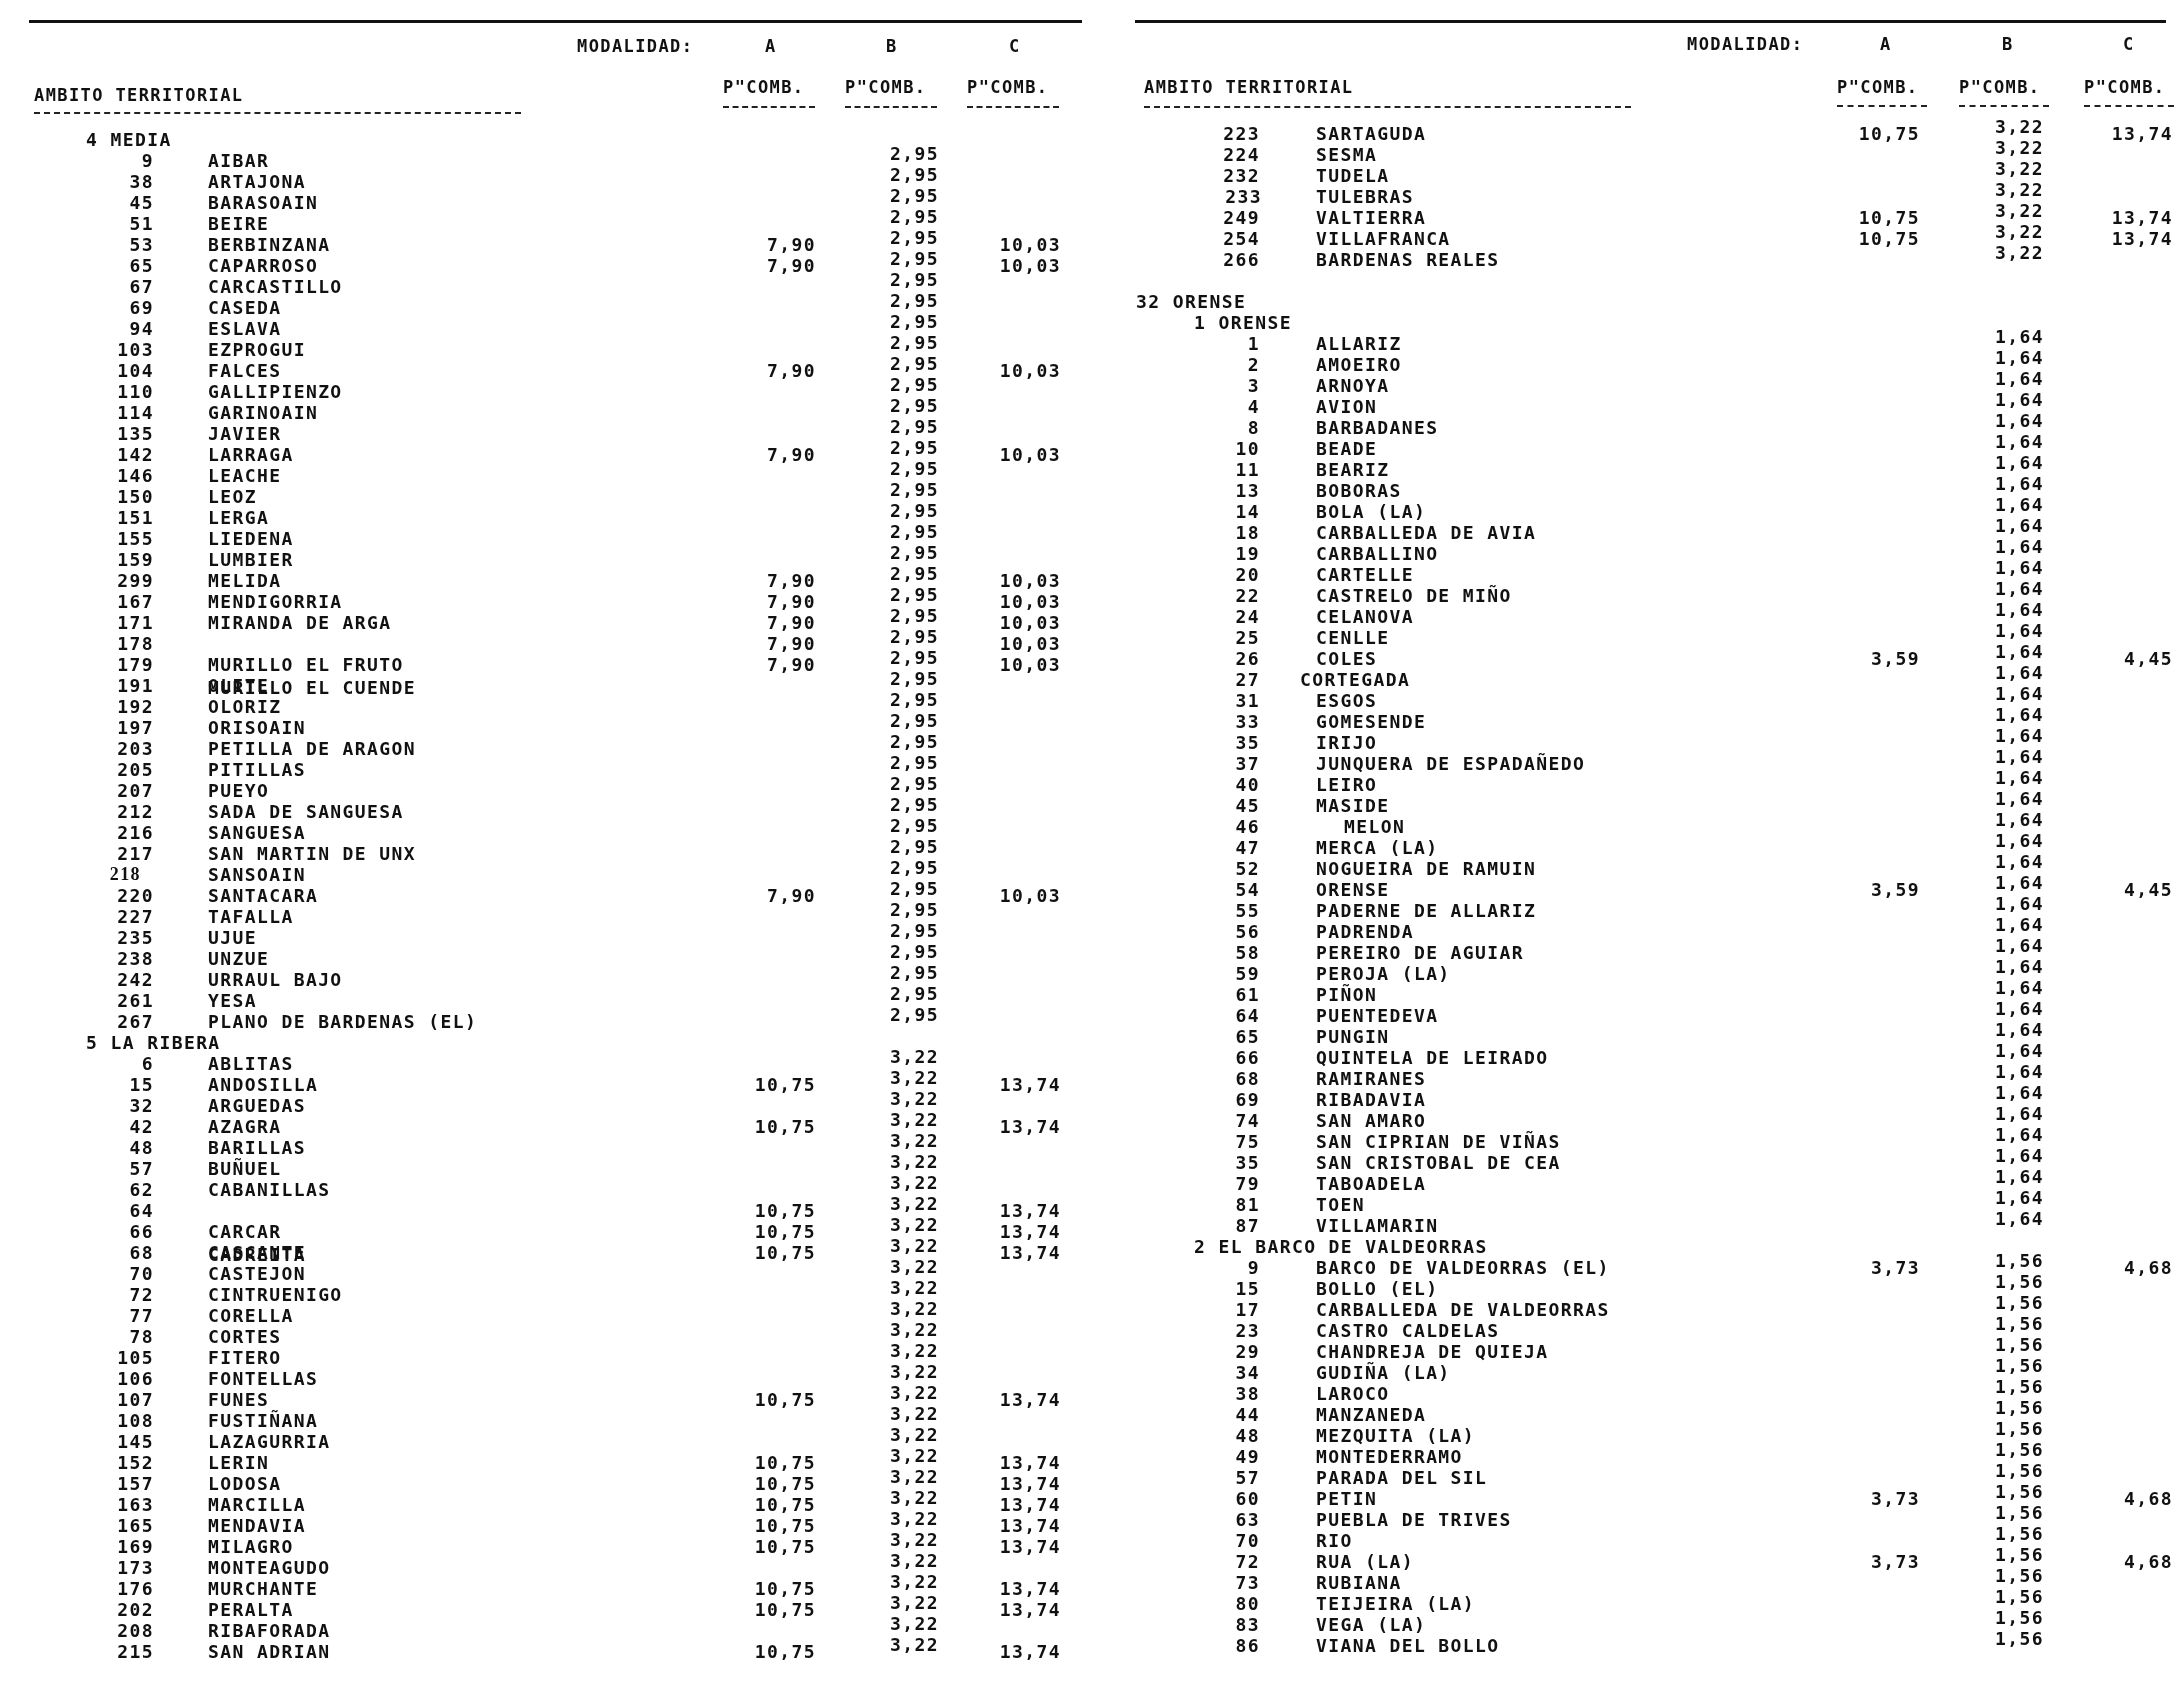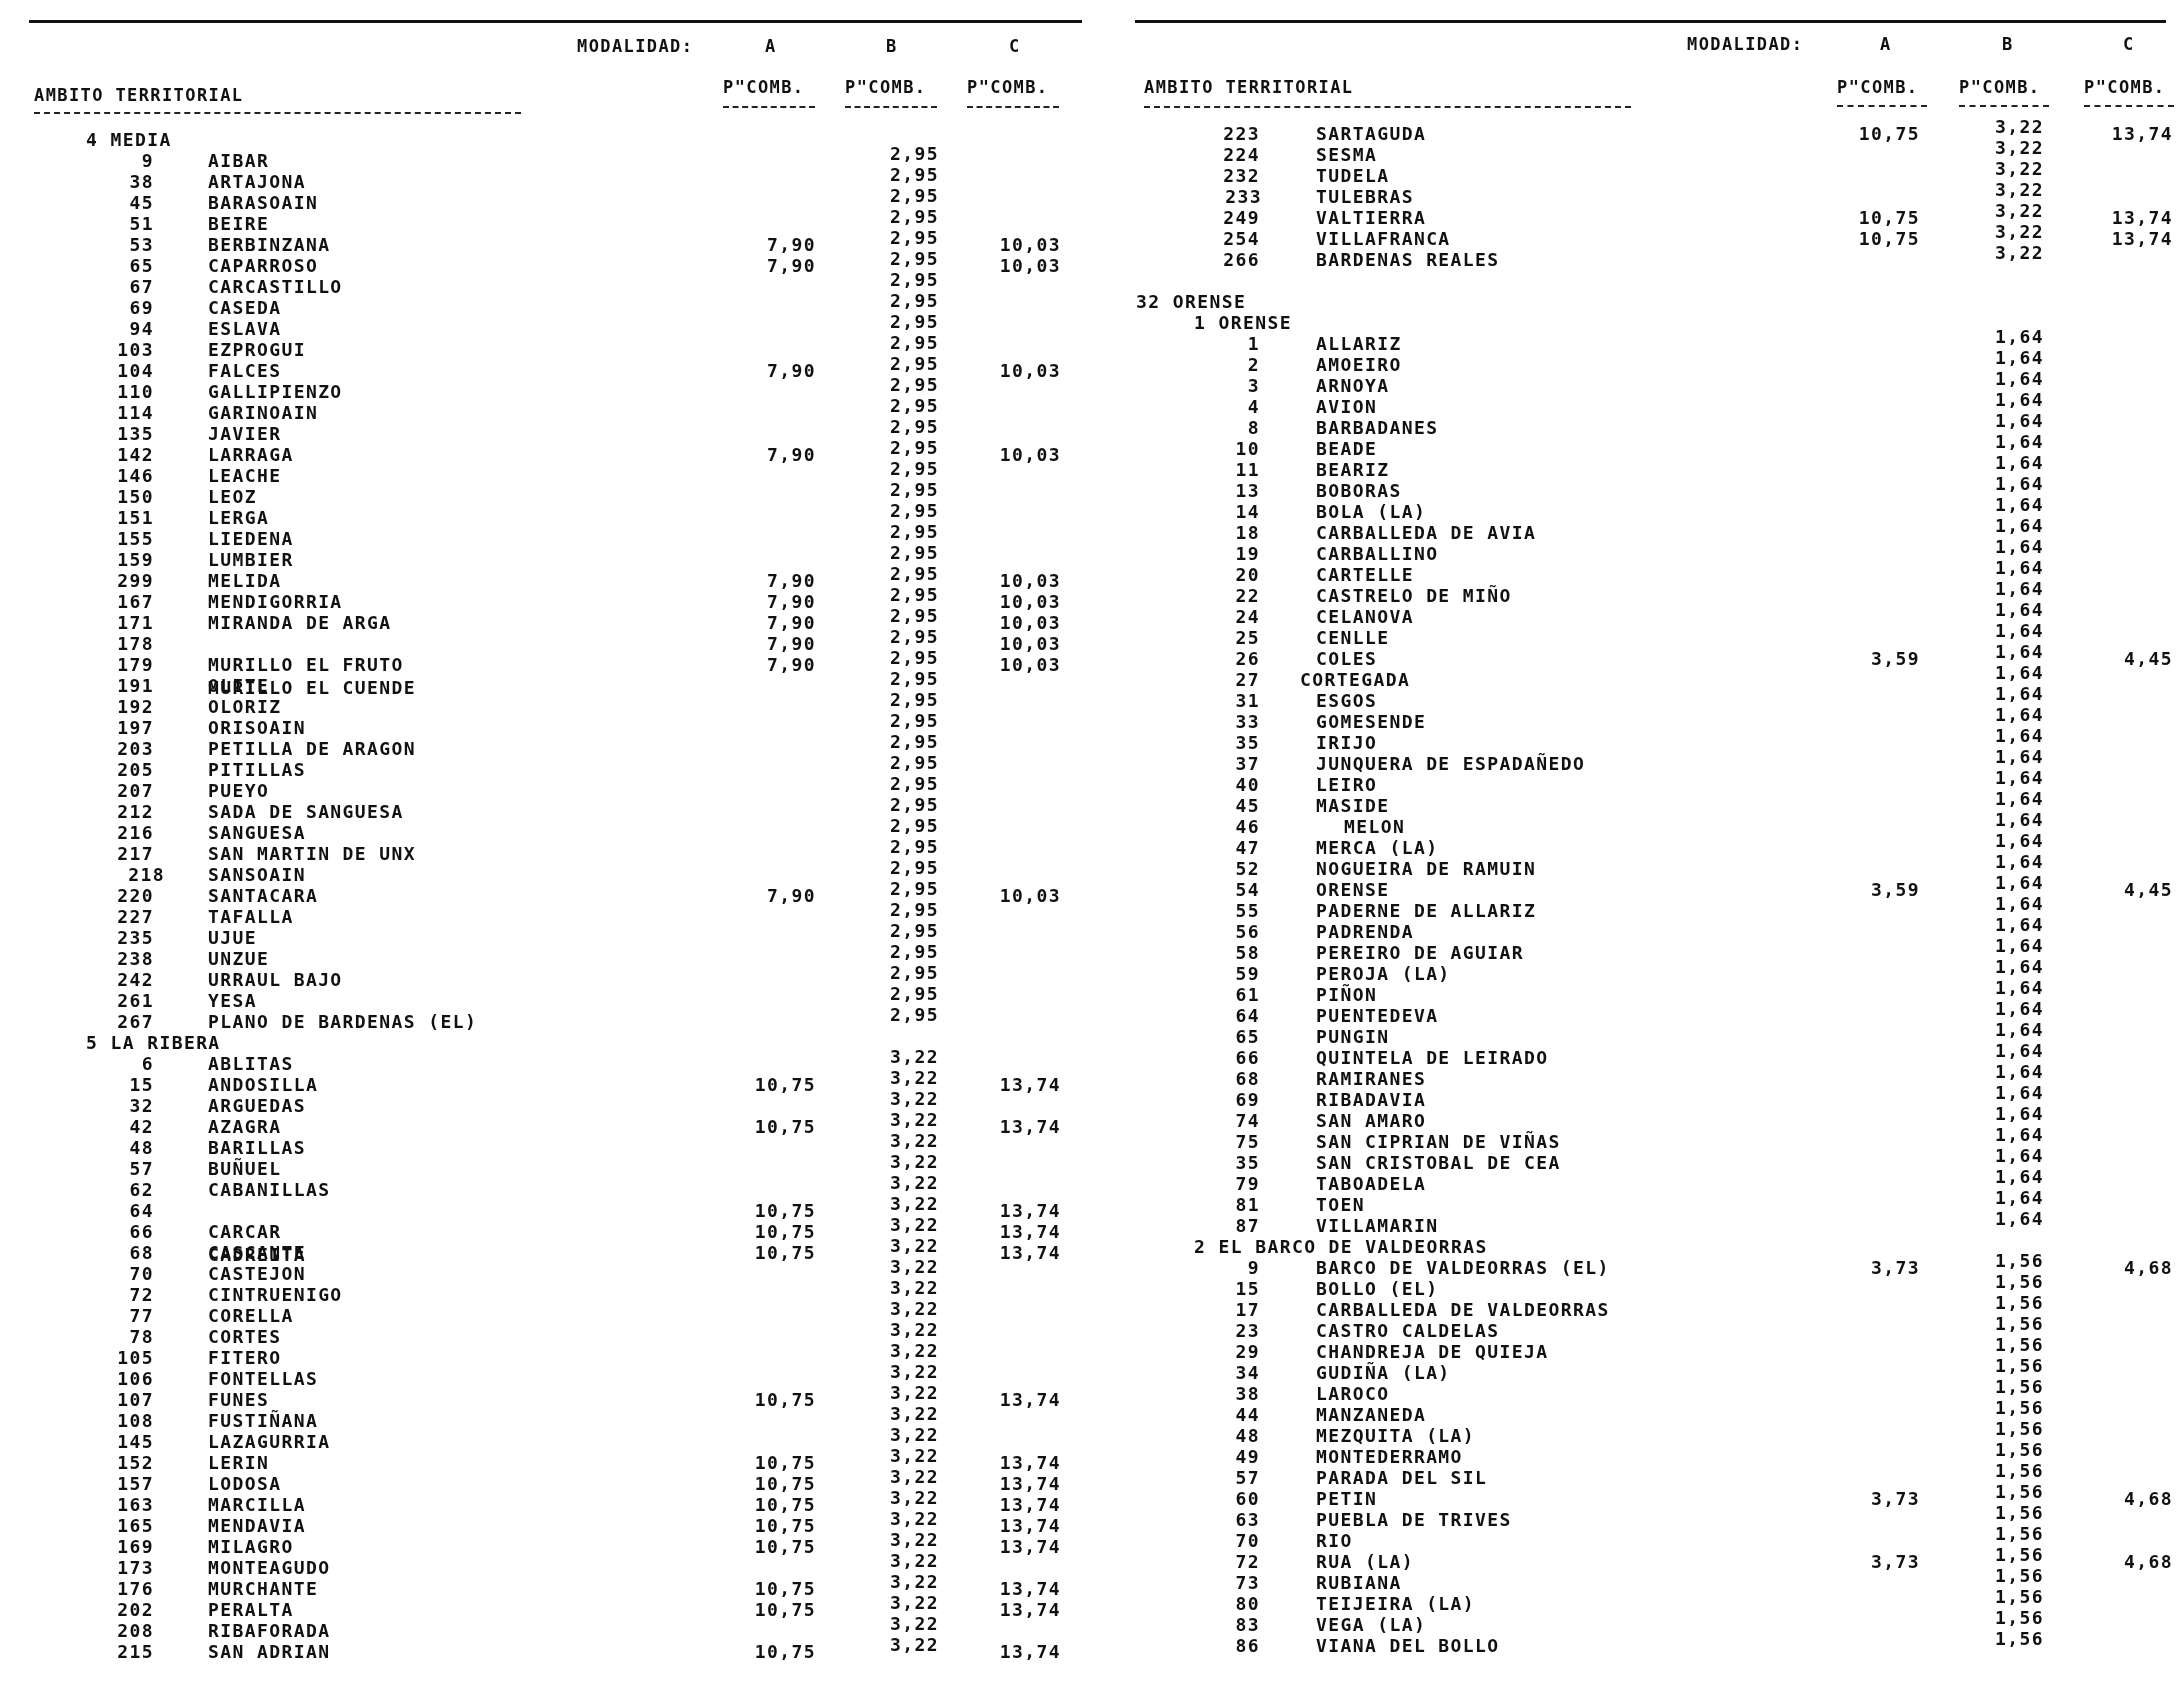--- a/index.html
+++ b/index.html
@@ -272,21 +272,21 @@
         <span class="vc" style="left: 961px;"></span>
       </div>
       <div class="row">
         <span class="num" style="left: 97px; width: 57px;">217</span>
         <span class="name" style="left: 208px;">SAN MARTIN DE UNX</span>
         <span class="va" style="left: 716px;"></span>
         <span class="vb" style="left: 839px;">2,95</span>
         <span class="vc" style="left: 961px;"></span>
       </div>
       <div class="row">
-        <span class="num" style="left: 108px; width: 57px;">218</span>
+        <span class="num" style="left: 84px; width: 57px; font-family: Liberation Serif, serif;">218</span>
         <span class="name" style="left: 208px;">SANSOAIN</span>
         <span class="va" style="left: 716px;"></span>
         <span class="vb" style="left: 839px;">2,95</span>
         <span class="vc" style="left: 961px;"></span>
       </div>
       <div class="row">
         <span class="num" style="left: 97px; width: 57px;">220</span>
         <span class="name" style="left: 208px;">SANTACARA</span>
         <span class="va" style="left: 716px;">7,90</span>
         <span class="vb" style="left: 839px;">2,95</span>

